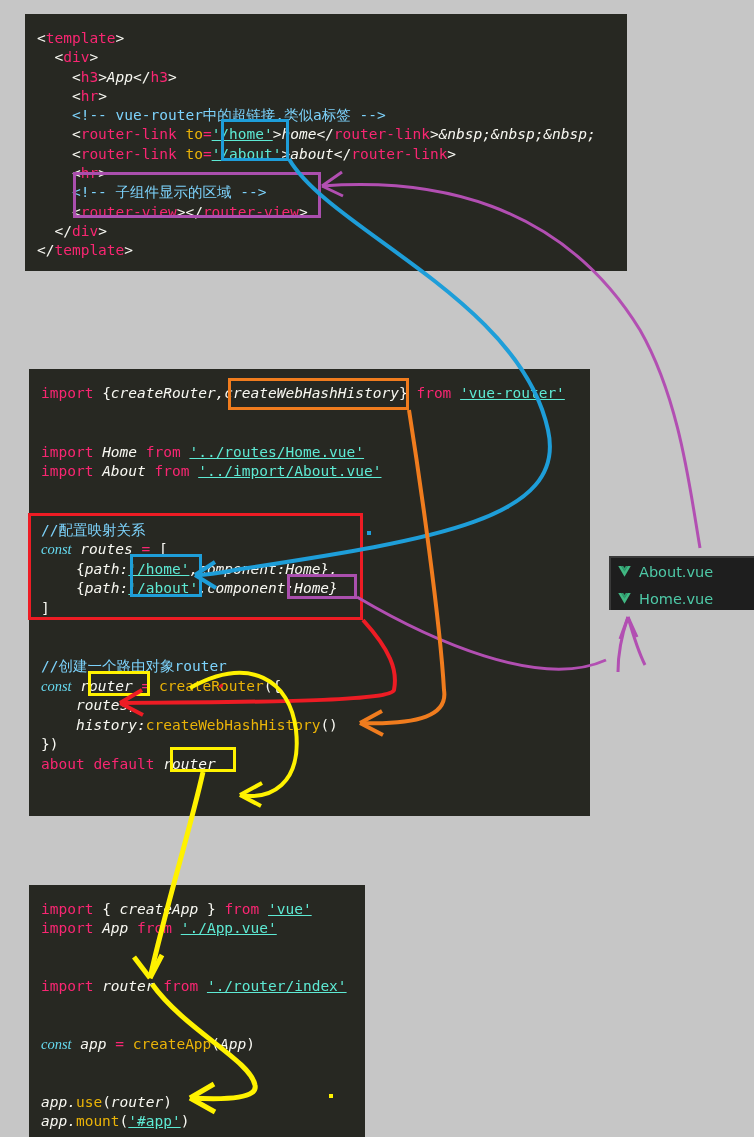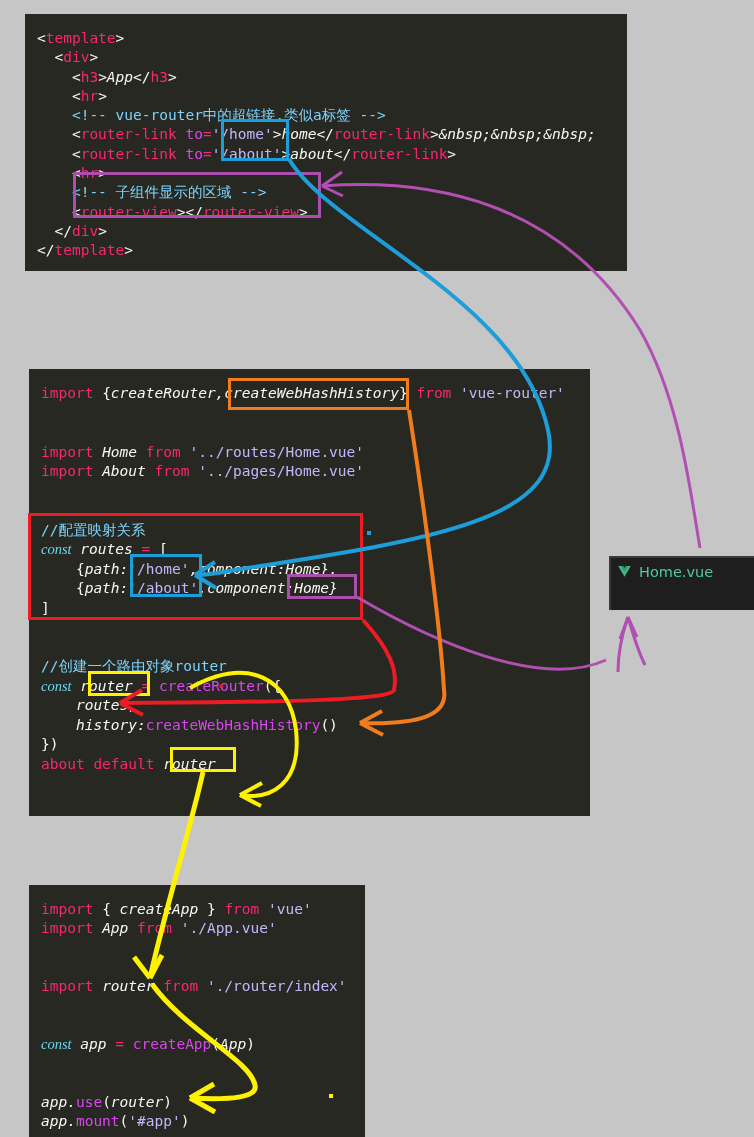--- a/index.html
+++ b/index.html
@@ -27,22 +27,22 @@
     line-height:19.3px;
     white-space:pre;
     color:#f8f8f2;
   }
   #block-app .code-lines{padding:15px 0 0 12px;}
   #block-router .code-lines{padding:15px 0 0 12px;font-size:14.5px;line-height:19.5px;}
   #block-main .code-lines{padding:15px 0 0 12px;}
 
   .kw      {color:#f92672;}          
   .kw2     {color:#66d9ef;font-style:italic;font-family:Liberation Serif, serif;} 
-  .fn      {color:#d946ef;}          
-  .str     {color:#c4b5fd;}          
+  .fn      {color:#eab308;}          
+  .str     {color:#5eead4;text-decoration:underline;}          
   .cmt     {color:#7dd3fc;}          
   .plain   {color:#f8f8f2;font-style:italic;}
   .op      {color:#f92672;}
   .punc    {color:#f8f8f2;}
 
   
   .hl{position:absolute;box-sizing:border-box;background:transparent;}
   .hl-blue  {border:3px solid #1e9ed9;}
   .hl-purple{border:3px solid #aa4fae;}
   .hl-orange{border:3px solid #f07c1e;}
@@ -91,21 +91,21 @@
     <span class="punc">&lt;</span><span class="kw">router-view</span><span class="punc">&gt;&lt;/</span><span class="kw">router-view</span><span class="punc">&gt;</span>
   <span class="punc">&lt;/</span><span class="kw">div</span><span class="punc">&gt;</span>
 <span class="punc">&lt;/</span><span class="kw">template</span><span class="punc">&gt;</span></div>
   </div>
 
   <div class="code-block" id="block-router">
     <div class="code-lines"><span class="kw">import</span> <span class="punc">{</span><span class="plain">createRouter,createWebHashHistory</span><span class="punc">}</span> <span class="kw">from</span> <span class="str">'vue-router'</span>
 
 
 <span class="kw">import</span> <span class="plain">Home</span> <span class="kw">from</span> <span class="str">'../routes/Home.vue'</span>
-<span class="kw">import</span> <span class="plain">About</span> <span class="kw">from</span> <span class="str">'../pages/Home.vue'</span>
+<span class="kw">import</span> <span class="plain">About</span> <span class="kw">from</span> <span class="str">'../import/About.vue'</span>
 
 
 <span class="cmt">//配置映射关系</span>
 <span class="kw2">const</span> <span class="plain">routes</span> <span class="op">=</span> <span class="punc">[</span>
     <span class="punc">{</span><span class="plain">path:</span><span class="str">'/home'</span><span class="plain">,component:Home},</span>
     <span class="punc">{</span><span class="plain">path:</span><span class="str">'/about'</span><span class="plain">,component:Home}</span>
 <span class="punc">]</span>
 
 
 <span class="cmt">//创建一个路由对象router</span>
@@ -125,20 +125,28 @@
 
 
 <span class="kw2">const</span> <span class="plain">app</span> <span class="op">=</span> <span class="fn">createApp</span><span class="punc">(</span><span class="plain">App</span><span class="punc">)</span>
 
 
 <span class="plain">app.</span><span class="fn">use</span><span class="punc">(</span><span class="plain">router</span><span class="punc">)</span>
 <span class="plain">app.</span><span class="fn">mount</span><span class="punc">(</span><span class="str">'#app'</span><span class="punc">)</span></div>
   </div>
 
   <div id="file-list">
+    <div class="file-row">
+      <svg class="vue-ico" viewBox="0 0 24 24">
+        <polygon points="2,3 7,3 12,11.5 17,3 22,3 12,20.5" fill="#41b883"></polygon>
+        <polygon points="7.5,3 12,3 16.5,3 12,11 " fill="#35495e" opacity="0"></polygon>
+        <polygon points="6.5,3 10,3 12,6.5 14,3 17.5,3 12,12.5" fill="#2f9d6e"></polygon>
+      </svg>
+      <span>About.vue</span>
+    </div>
     <div class="file-row">
       <svg class="vue-ico" viewBox="0 0 24 24">
         <polygon points="2,3 7,3 12,11.5 17,3 22,3 12,20.5" fill="#41b883"></polygon>
         <polygon points="6.5,3 10,3 12,6.5 14,3 17.5,3 12,12.5" fill="#2f9d6e"></polygon>
       </svg>
       <span>Home.vue</span>
     </div>
   </div>
 
   <div class="hl hl-blue" id="hl-tolinks"></div>

